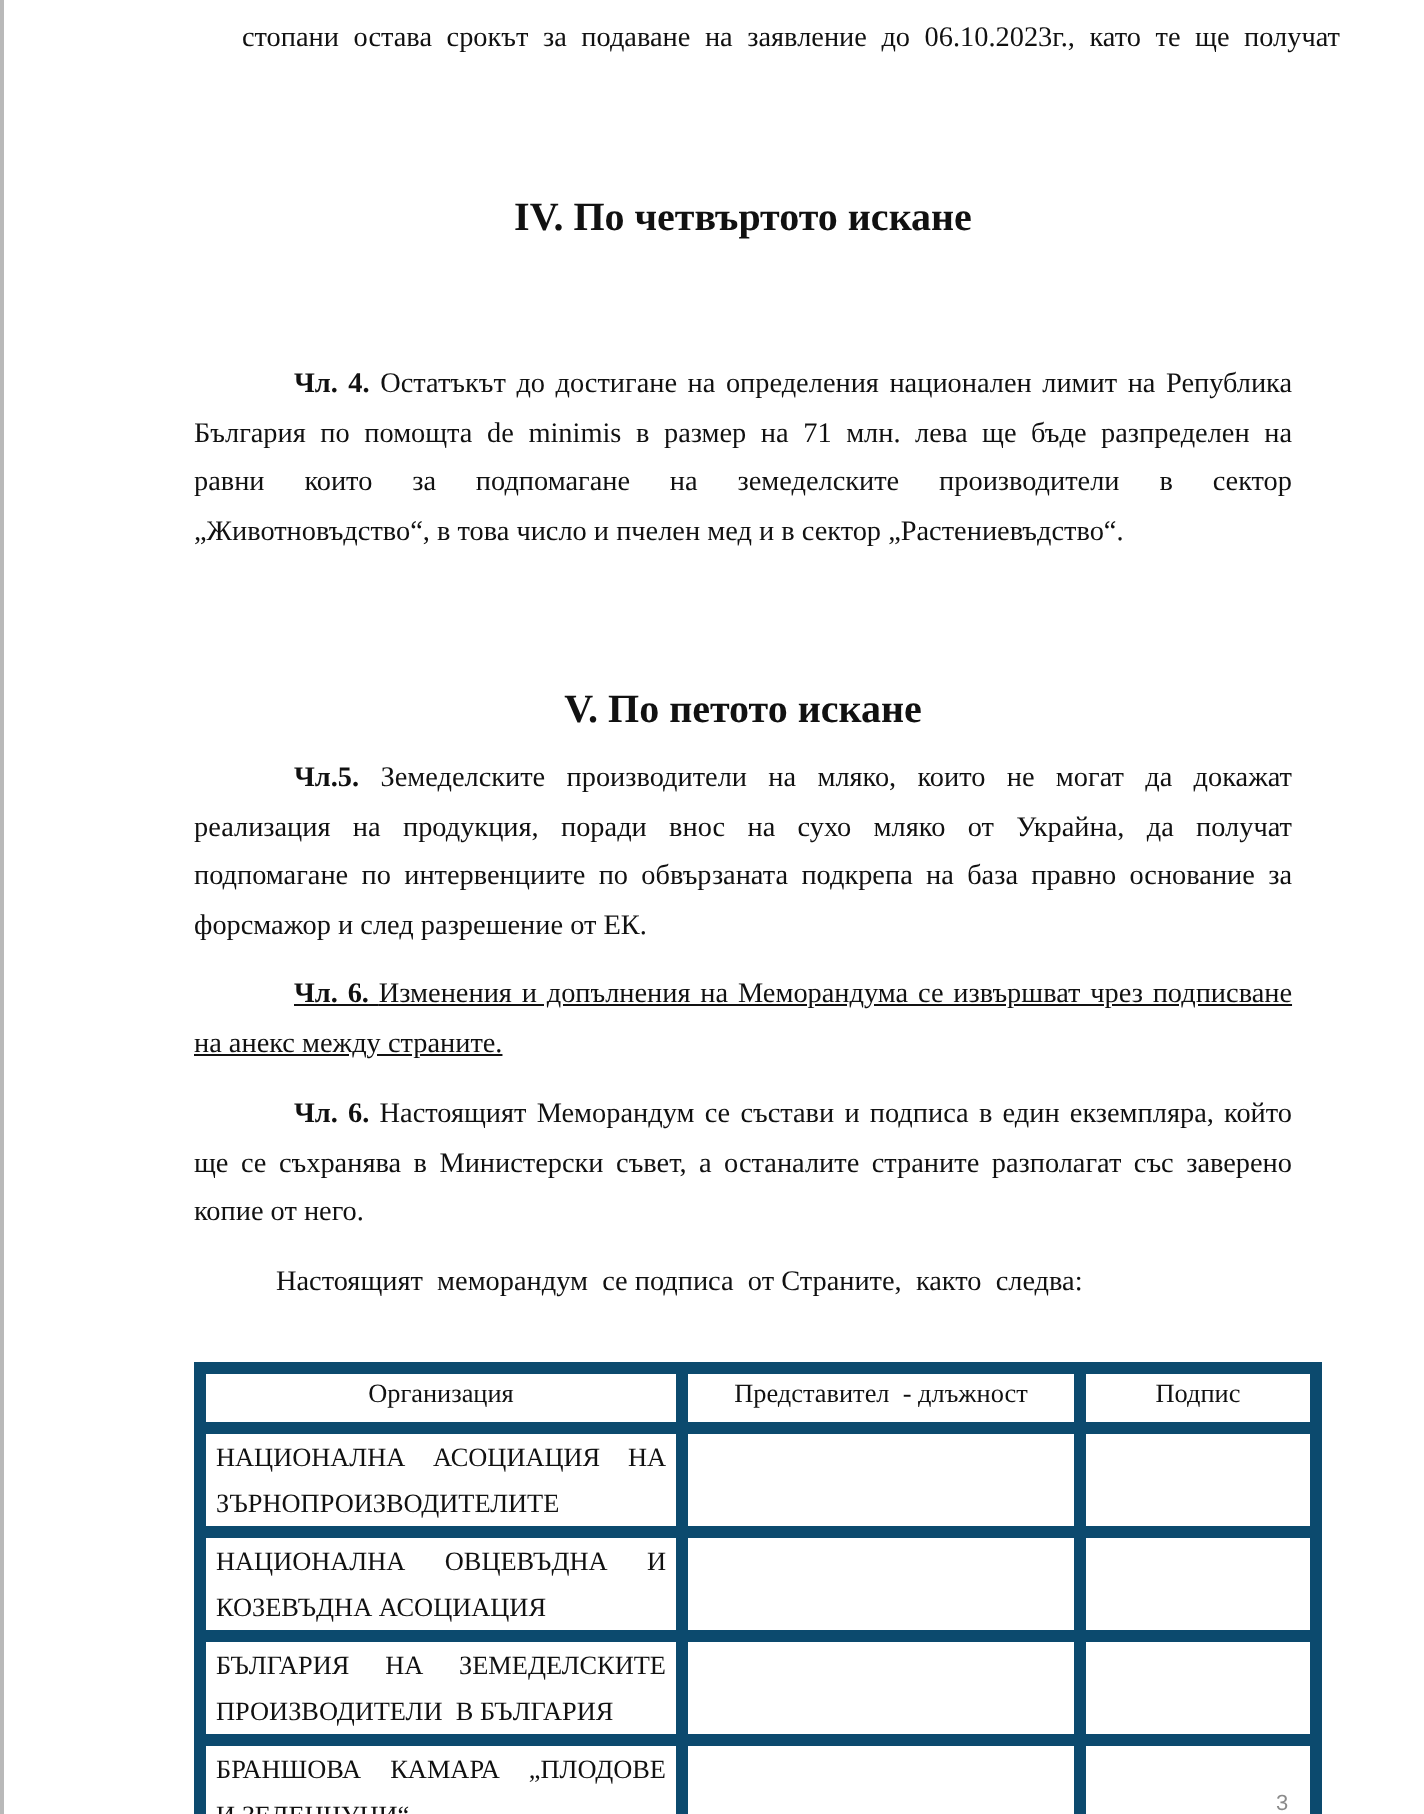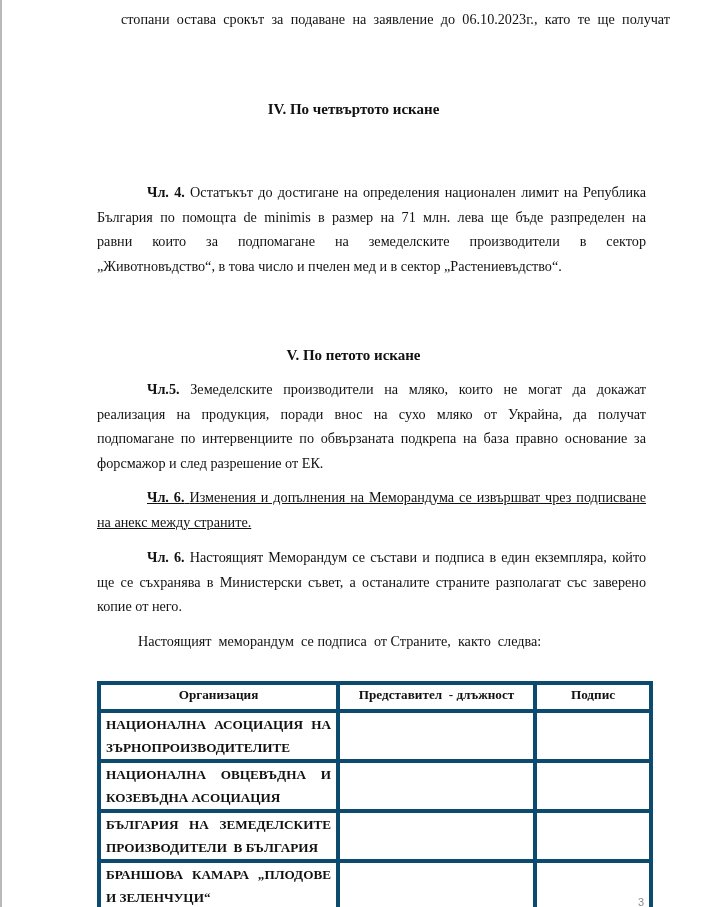--- a/index.html
+++ b/index.html
@@ -18,35 +18,35 @@
     position: absolute; left: 0; top: 0; width: 712px; height: 907px;
   }
   .para {
     position: absolute; left: 97px; width: 549px;
     font-size: 14.2px; line-height: 24.5px;
     text-align: justify;
   }
   .para .line { display: block; text-align: justify; text-align-last: justify; white-space: nowrap; }
   .para .line.last { text-align-last: left; }
   .heading {
-    position: absolute; left: 79px; width: 549px;
-    font-size: 15px; font-weight: bold; text-align: center;
+    position: absolute; left: 97px; width: 549px;
+    font-size: 20px; font-weight: bold; text-align: center;
     line-height: 20px;
   }
   .indent { padding-left: 50px; }
   .b { font-weight: bold; }
   table.sig {
     position: absolute; left: 97px; top: 681px;
     border-collapse: collapse;
     font-size: 13.2px;
   }
   table.sig td, table.sig th {
-    border: 4px solid #0c4a6e;
+    border: 6px solid #0c4a6e;
     padding: 0 5px;
-    font-weight: bold;
+    font-weight: normal;
     vertical-align: top;
   }
   table.sig th { height: 24px; text-align: center; line-height: 20px; }
   table.sig td { height: 45px; line-height: 23px; margin-top: 36px; }
   .org-line { display: block; white-space: nowrap; text-align: justify; text-align-last: justify; }
   .org-line.last { text-align-last: left; }
   .page-number {
     position: absolute; left: 638px; top: 896px;
     font-size: 11px; color: #8a8a8a;
     font-family: "Liberation Sans", sans-serif;

